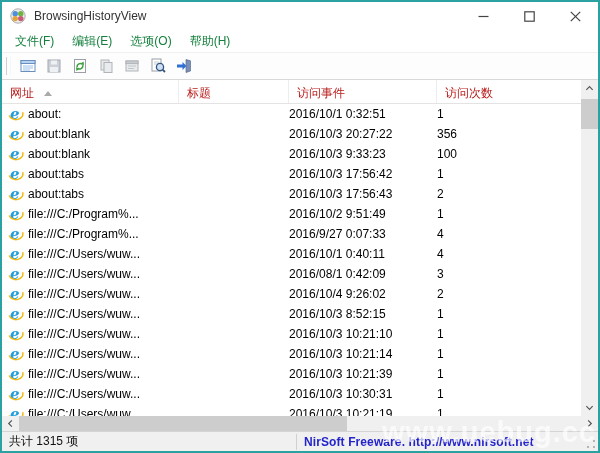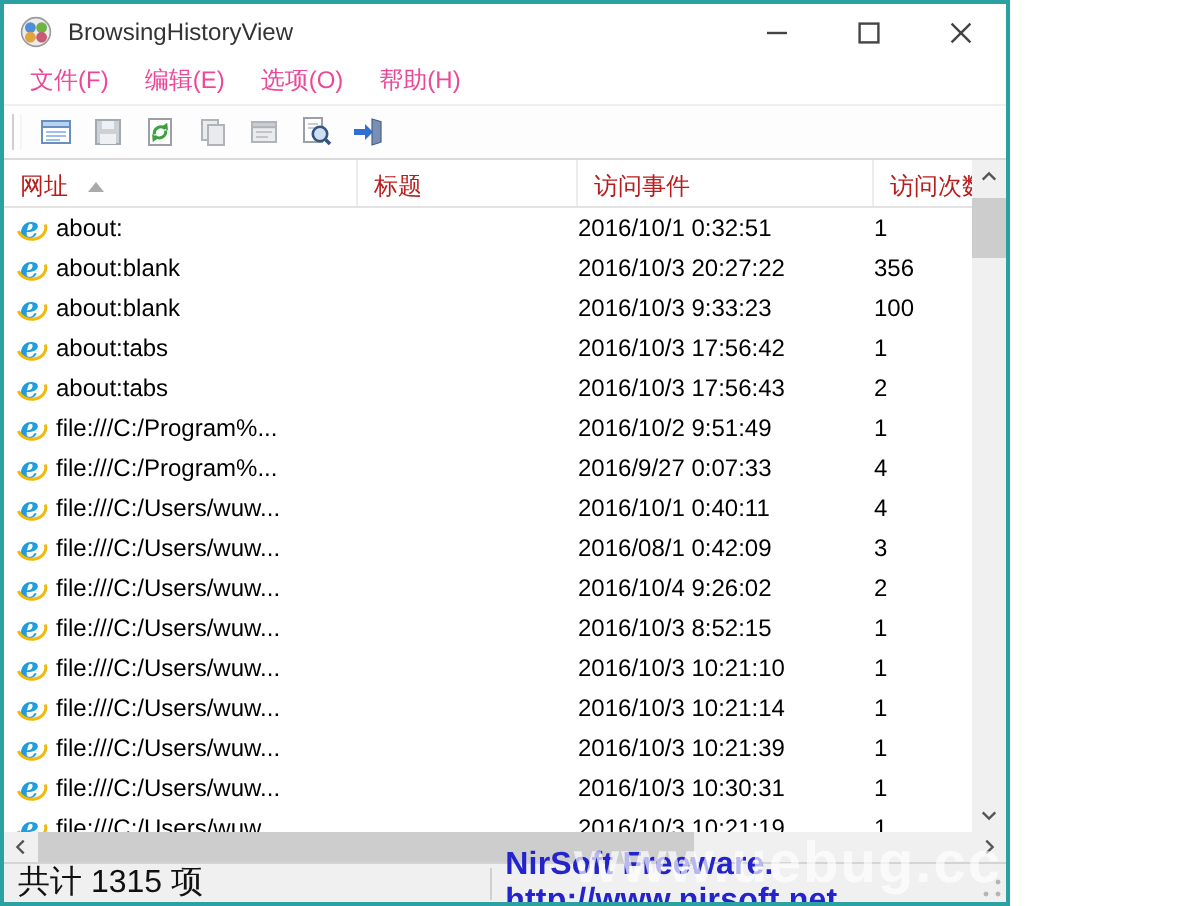--- a/index.html
+++ b/index.html
@@ -1,27 +1,27 @@
 <!DOCTYPE html>
 <html><head>
 <meta charset="utf-8">
 <style>
   html,body{margin:0;padding:0;background:#fff;}
   body{width:600px;height:453px;font-family:"Liberation Sans",sans-serif;-webkit-font-smoothing:antialiased;}
-  .window{width:505px;height:453px;box-sizing:border-box;border:2px solid #2ba1a1;background:#fff;display:flex;flex-direction:column;position:relative;overflow:hidden;}
+  .window{width:600px;height:453px;box-sizing:border-box;border:2px solid #2ba1a1;background:#fff;display:flex;flex-direction:column;position:relative;overflow:hidden;}
 
   
   .titlebar{height:28px;display:flex;align-items:center;padding-left:8px;background:#fff;flex:0 0 auto;}
   .app-icon{width:16px;height:16px;display:inline-flex;}
   .title-text{font-size:12px;color:#333;margin-left:8px;flex:1;}
   .win-controls{display:flex;height:28px;}
   .win-btn{width:46px;height:28px;display:flex;align-items:center;justify-content:center;}
 
   
-  .menubar{height:22px;display:flex;align-items:flex-end;padding-left:4px;font-size:12px;color:#ec4899;border-bottom:1px solid #f0f0f0;flex:0 0 auto;}
+  .menubar{height:22px;display:flex;align-items:center;padding-left:4px;font-size:12px;color:#15803d;border-bottom:1px solid #f0f0f0;flex:0 0 auto;}
   .menu-item{padding:3px 9px;}
 
   
   .toolbar{height:26px;display:flex;align-items:center;border-bottom:1px solid #d9d9d9;padding-left:3px;flex:0 0 auto;background:#fdfdfd;}
   .gripper{width:3px;height:18px;border-left:1px solid #cfcfcf;border-right:1px solid #f5f5f5;margin:0 4px 0 1px;}
   .tool-btn{width:24px;height:22px;display:flex;align-items:center;justify-content:center;margin:0 1px;}
   .tool-btn svg{width:16px;height:16px;}
 
   
   .list{flex:1 1 auto;position:relative;background:#fff;overflow:hidden;}
@@ -45,21 +45,21 @@
   .v-up{top:0;}
   .v-down{bottom:0;}
   .vthumb{position:absolute;left:0;top:19px;width:17px;height:30px;background:#cdcdcd;}
   .hscroll{position:absolute;bottom:0;left:0;right:0;height:15px;background:#f0f0f0;}
   .h-left{left:0;top:0;height:15px;}
   .h-right{right:0;left:auto;top:0;height:15px;}
   .hscroll .sbtn{width:17px;height:15px;}
   .hthumb{position:absolute;left:17px;top:0;width:328px;height:15px;background:#cdcdcd;}
 
   
-  .statusbar{height:20px;box-sizing:border-box;background:#f0f0f0;border-top:1px solid #d4d4d4;display:flex;align-items:center;font-size:16px;color:#111;flex:0 0 auto;position:relative;}
+  .statusbar{height:20px;box-sizing:border-box;background:#f0f0f0;border-top:1px solid #d4d4d4;display:flex;align-items:center;font-size:12px;color:#111;flex:0 0 auto;position:relative;}
   .status-left{width:294px;padding-left:7px;box-sizing:border-box;}
   .status-divider{width:1px;height:16px;background:#d0d0d0;}
   .status-right{color:#2424cc;font-weight:bold;padding-left:7px;letter-spacing:0.1px;}
   .resize-grip{position:absolute;right:2px;bottom:2px;width:10px;height:10px;background:
     radial-gradient(circle at 8px 2px,#b5b5b5 1px,transparent 1.4px),
     radial-gradient(circle at 8px 8px,#b5b5b5 1px,transparent 1.4px),
     radial-gradient(circle at 2px 8px,#b5b5b5 1px,transparent 1.4px);}
 
   
   .watermark{position:absolute;right:2px;bottom:2px;font-size:29px;font-weight:bold;letter-spacing:1px;color:rgba(255,255,255,0.68);z-index:20;pointer-events:none;font-family:"Liberation Sans",sans-serif;}

